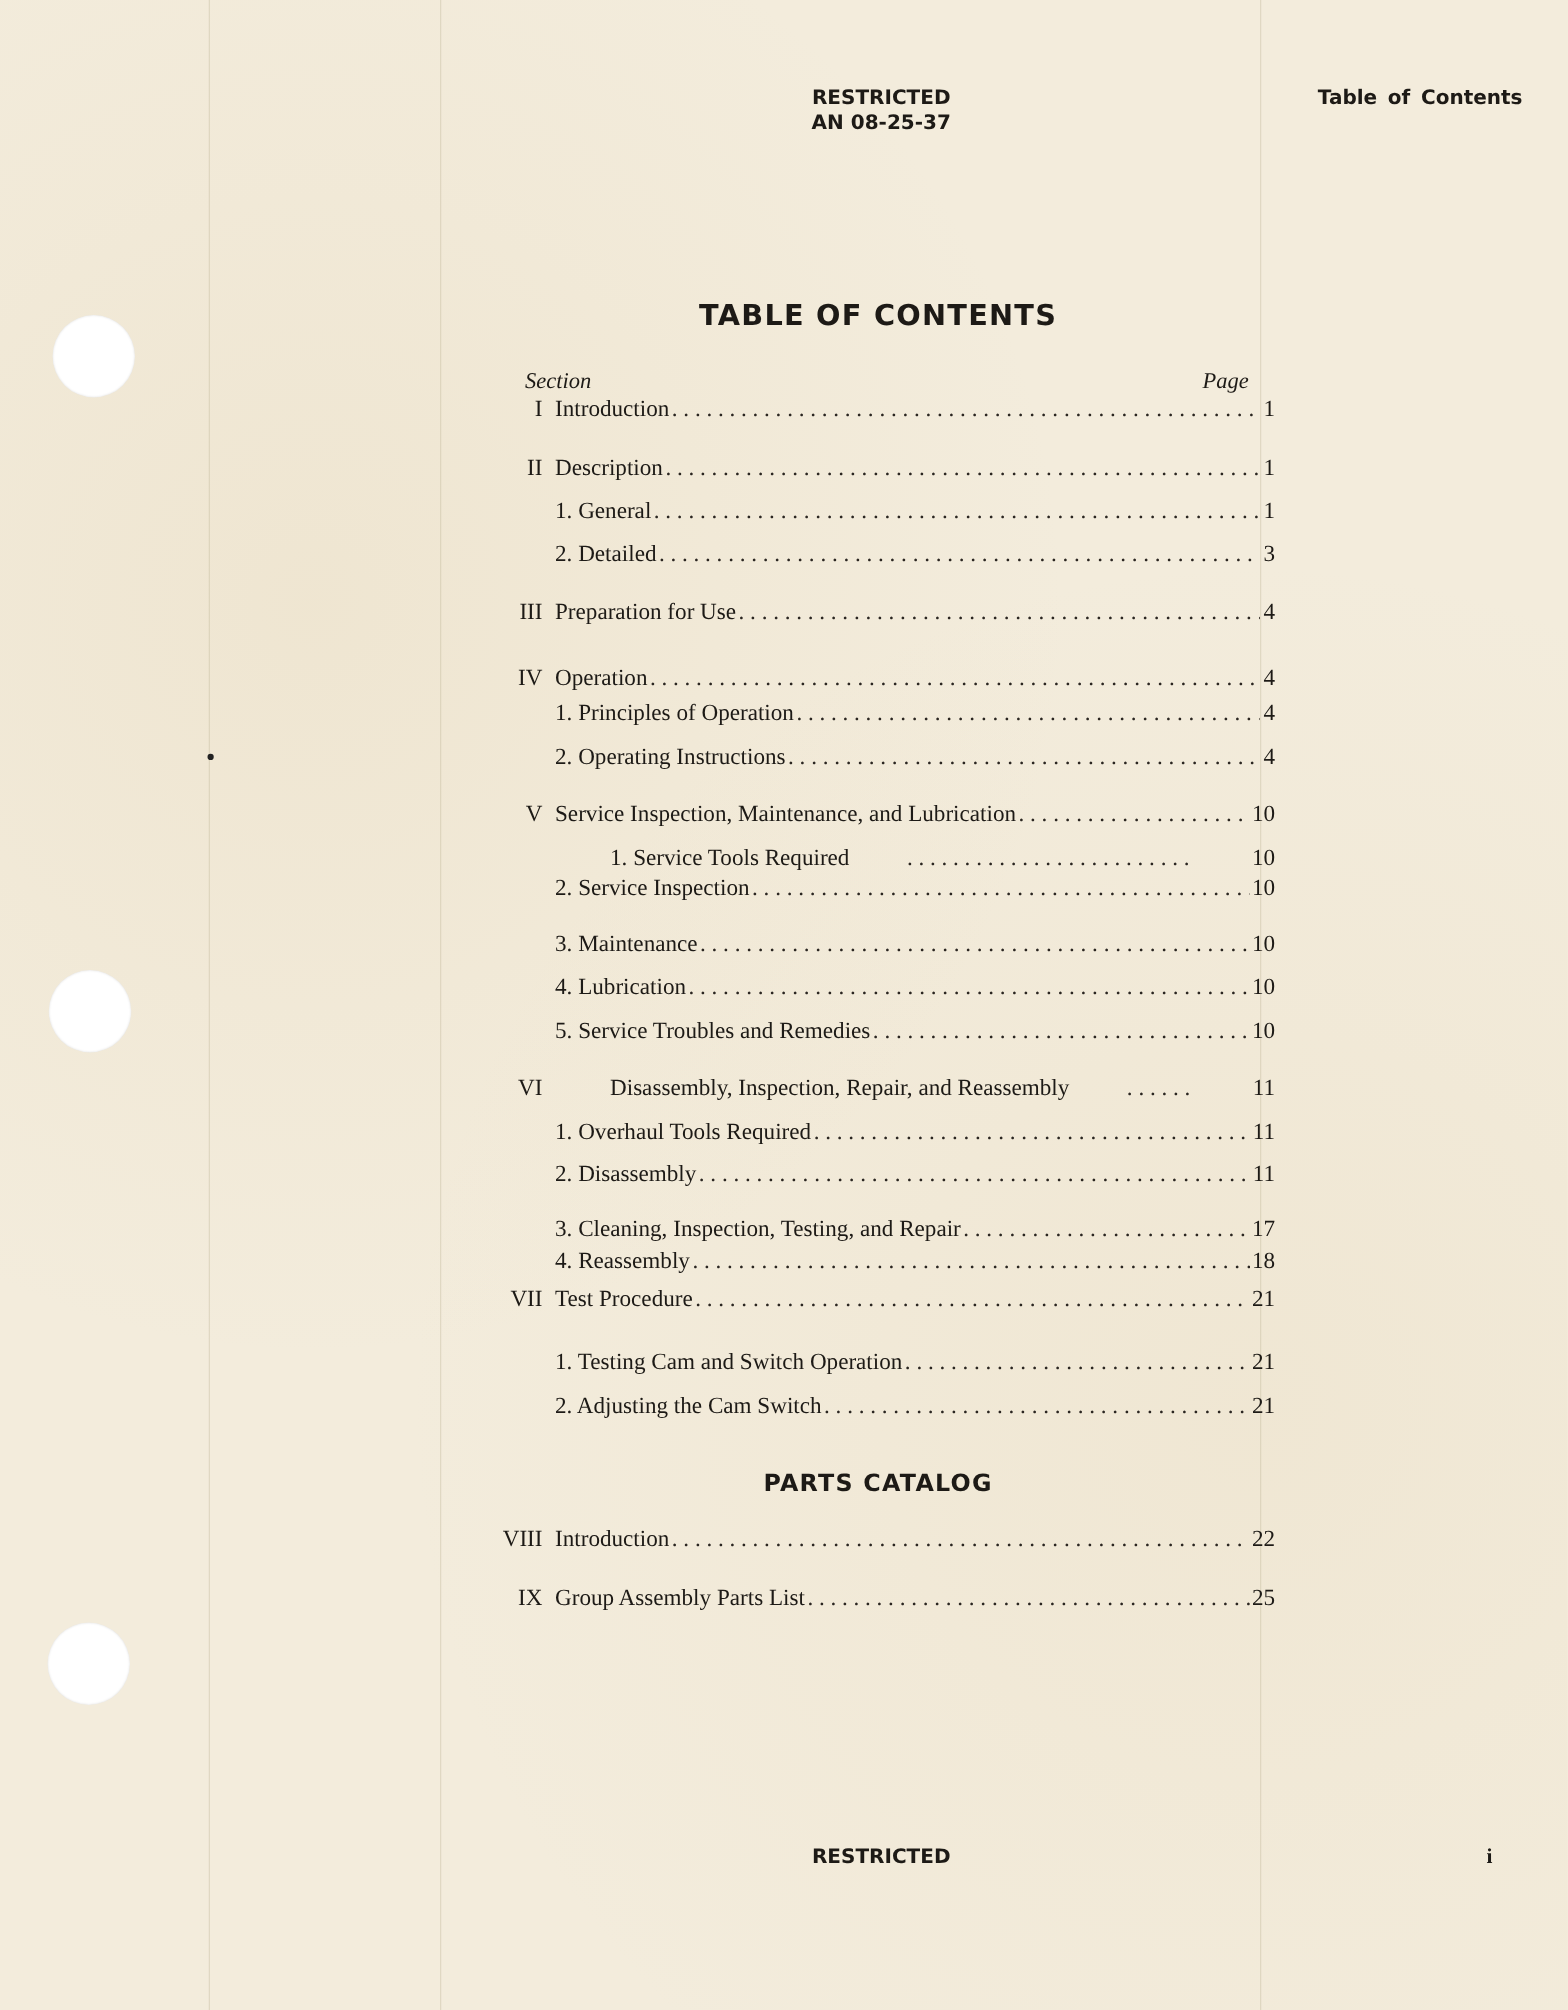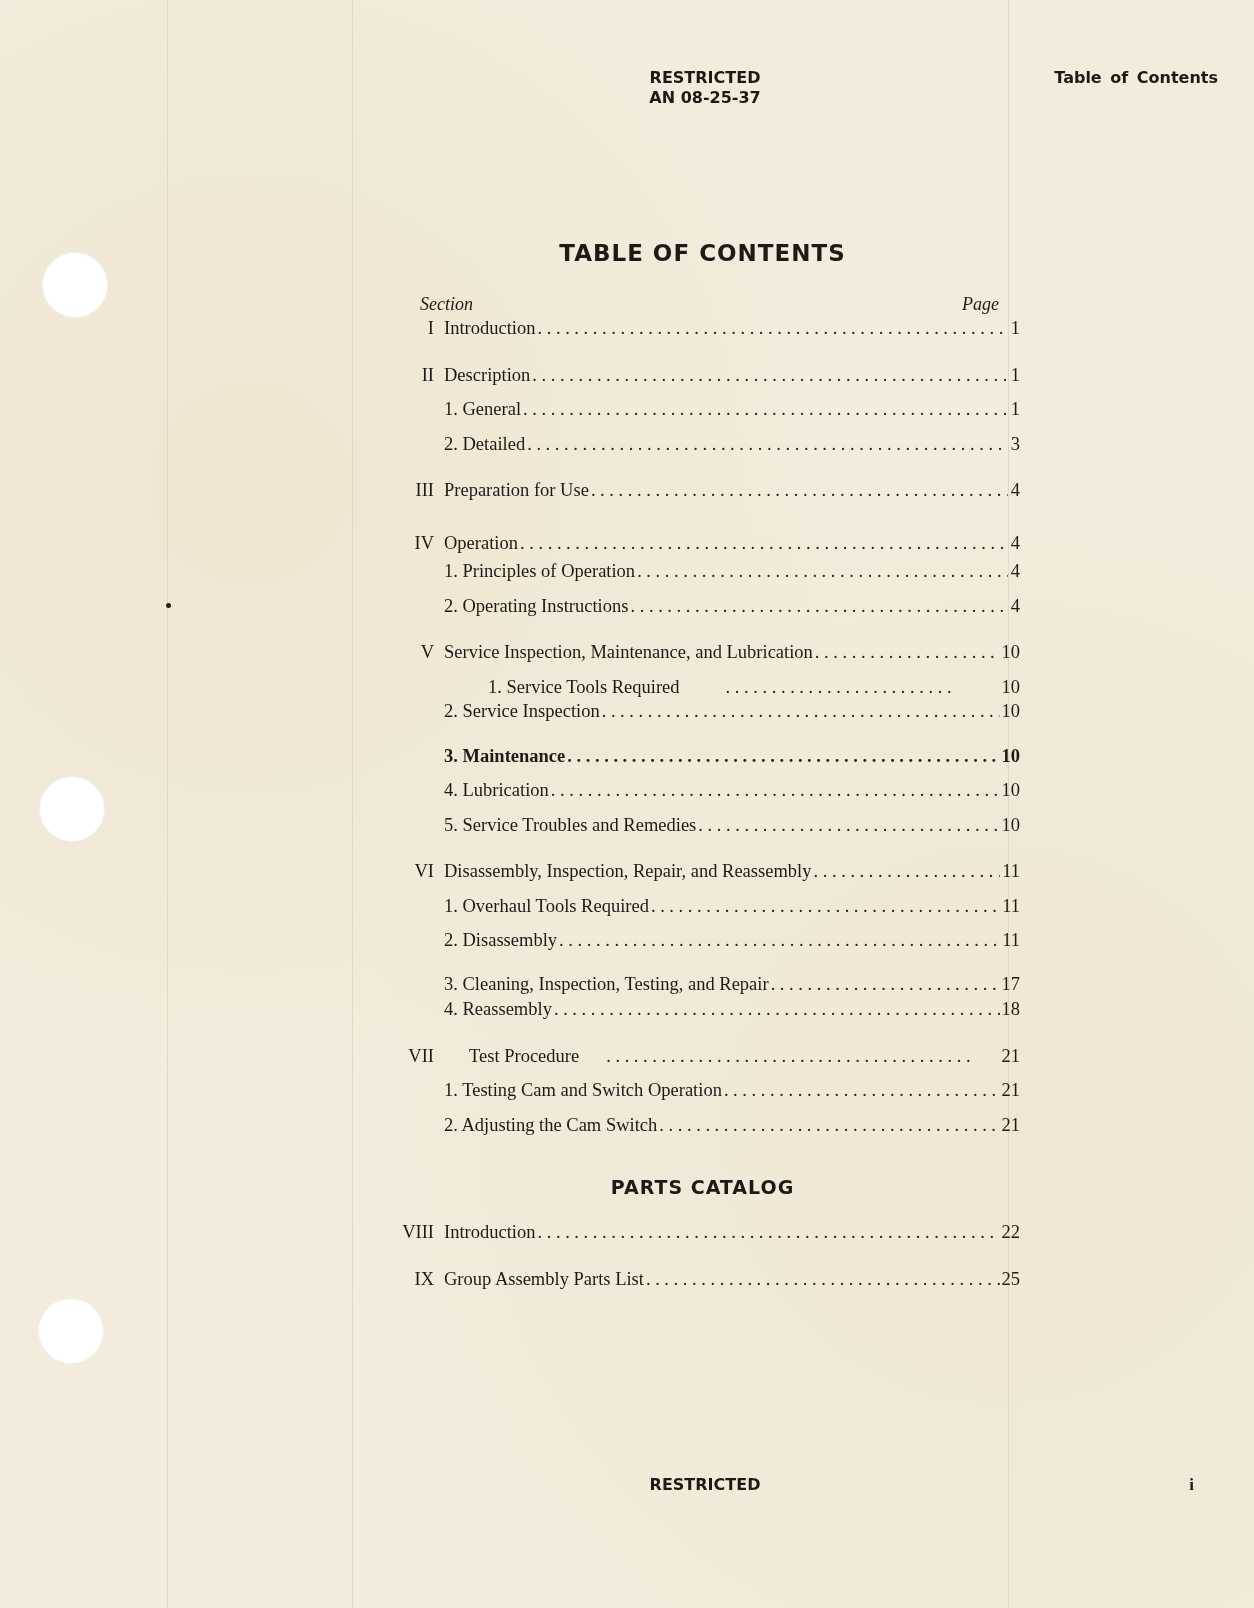--- a/index.html
+++ b/index.html
@@ -118,39 +118,39 @@
       <span class="label">1. Service Tools Required</span>
       <span class="dots">........................................................................................................................................................................................................</span>
       <span class="pg">10</span>
     </div>
     <div class="row" style="top: 378px; align-items: center;">
       <span class="num"></span>
       <span class="label">2. Service Inspection</span>
       <span class="dots">........................................................................................................................................................................................................</span>
       <span class="pg">10</span>
     </div>
-    <div class="row" style="top: 428px; font-weight: bold;">
+    <div class="row" style="top: 428px;">
       <span class="num"></span>
       <span class="label">3. Maintenance</span>
       <span class="dots">........................................................................................................................................................................................................</span>
       <span class="pg">10</span>
     </div>
     <div class="row" style="top: 462px;">
       <span class="num"></span>
       <span class="label">4. Lubrication</span>
       <span class="dots">........................................................................................................................................................................................................</span>
       <span class="pg">10</span>
     </div>
     <div class="row" style="top: 497px;">
       <span class="num"></span>
       <span class="label">5. Service Troubles and Remedies</span>
       <span class="dots">........................................................................................................................................................................................................</span>
       <span class="pg">10</span>
     </div>
-    <div class="row" style="top: 543px;">
+    <div class="row" style="top: 543px; gap: 44px;">
       <span class="num">VI</span>
       <span class="label">Disassembly, Inspection, Repair, and Reassembly</span>
       <span class="dots">........................................................................................................................................................................................................</span>
       <span class="pg">11</span>
     </div>
     <div class="row" style="top: 578px; justify-content: center;">
       <span class="num"></span>
       <span class="label">1. Overhaul Tools Required</span>
       <span class="dots">........................................................................................................................................................................................................</span>
       <span class="pg">11</span>
@@ -166,21 +166,21 @@
       <span class="label">3. Cleaning, Inspection, Testing, and Repair</span>
       <span class="dots">........................................................................................................................................................................................................</span>
       <span class="pg">17</span>
     </div>
     <div class="row" style="top: 681px;">
       <span class="num"></span>
       <span class="label">4. Reassembly</span>
       <span class="dots">........................................................................................................................................................................................................</span>
       <span class="pg">18</span>
     </div>
-    <div class="row" style="top: 728px; gap: 25px;">
+    <div class="row" style="top: 712px;">
       <span class="num">VII</span>
       <span class="label">Test Procedure</span>
       <span class="dots">........................................................................................................................................................................................................</span>
       <span class="pg">21</span>
     </div>
     <div class="row" style="top: 762px;">
       <span class="num"></span>
       <span class="label">1. Testing Cam and Switch Operation</span>
       <span class="dots">........................................................................................................................................................................................................</span>
       <span class="pg">21</span>

